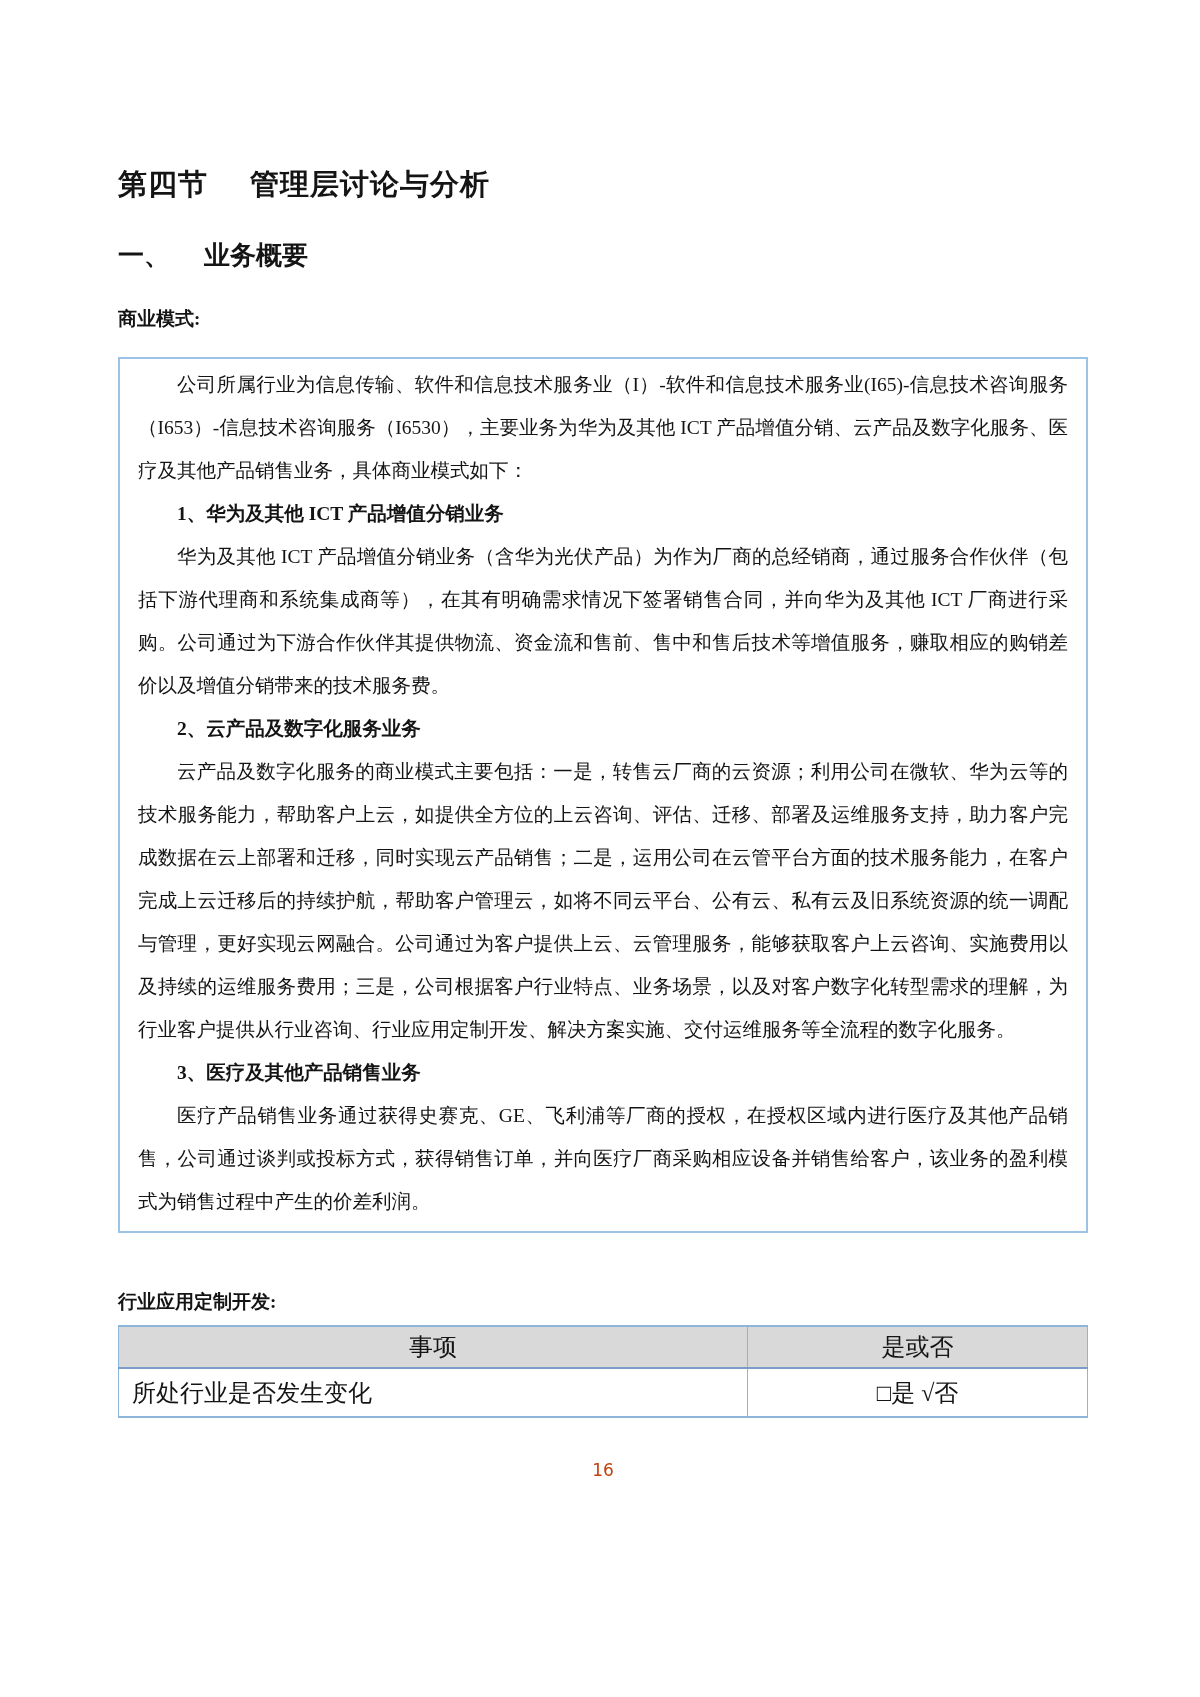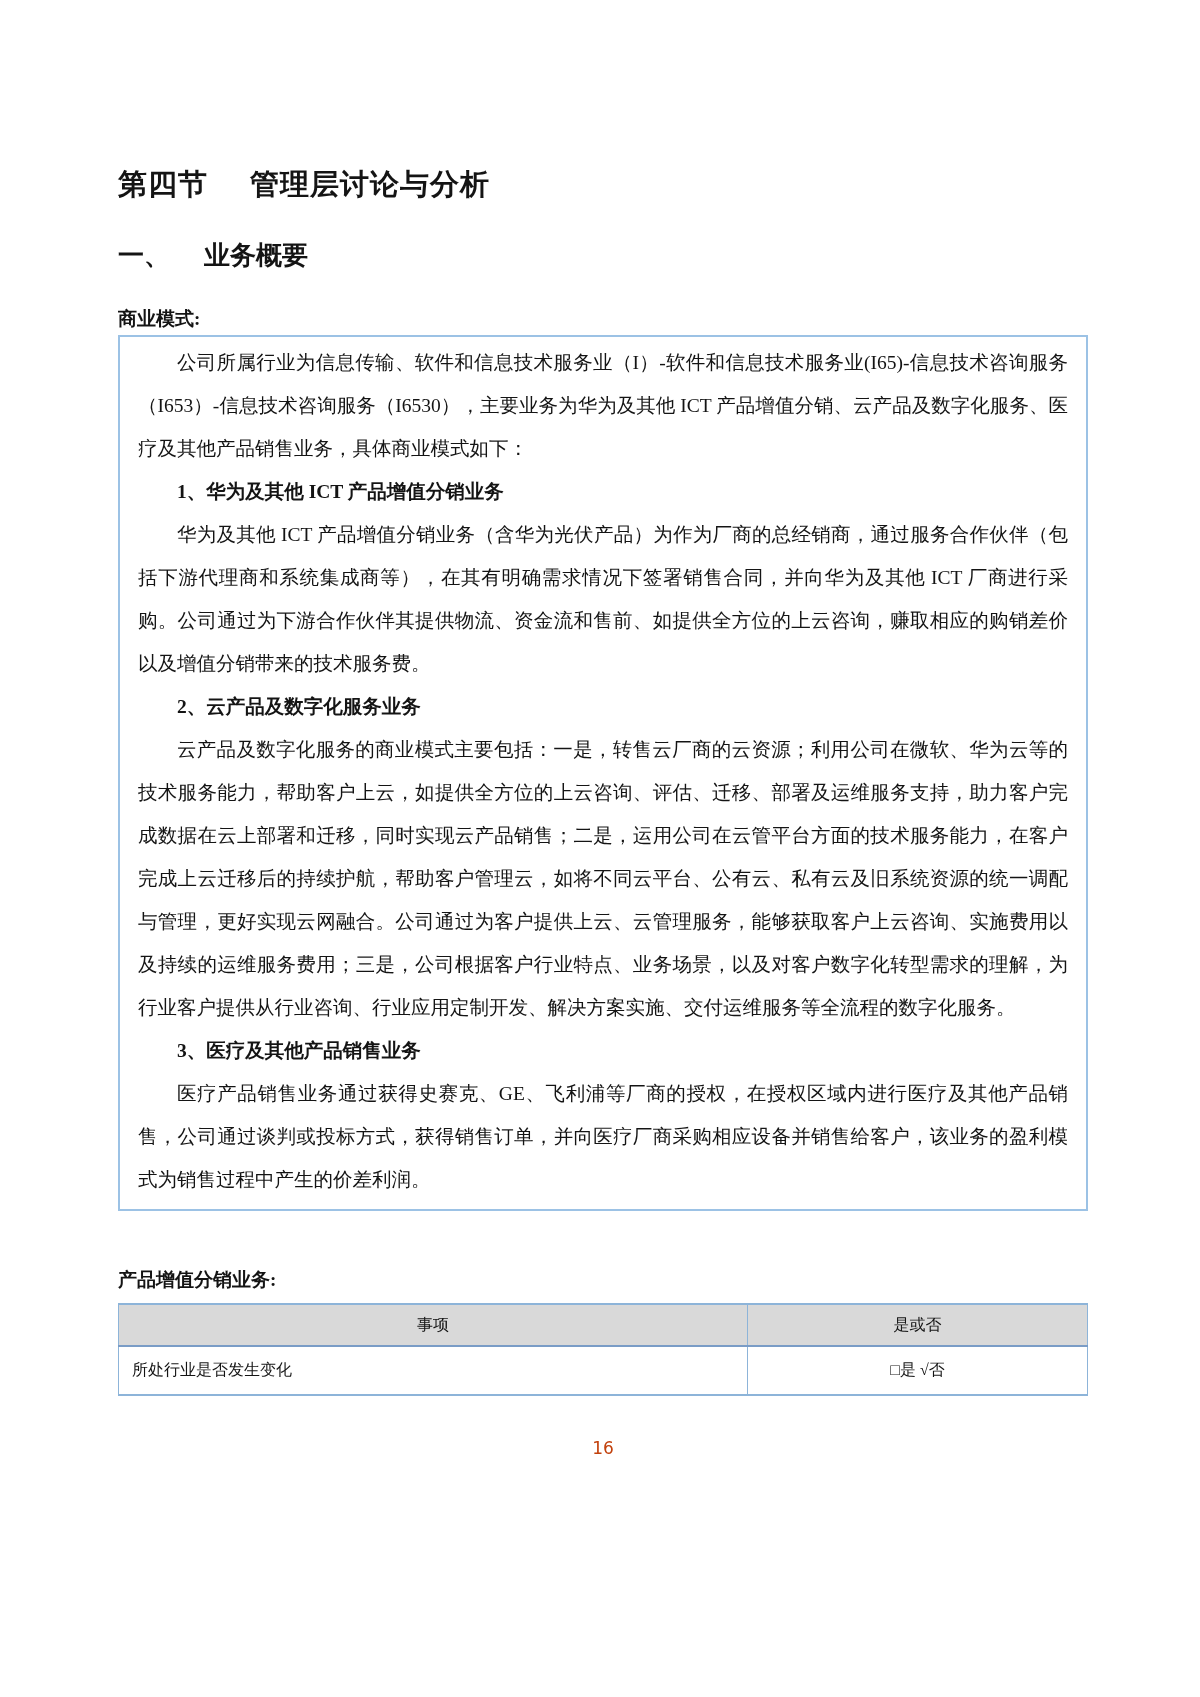--- a/index.html
+++ b/index.html
@@ -30,42 +30,42 @@
   .heading-gap{display:inline-block;width:34px;}
   
   .label{
     margin-top:36px;
     font-size:19px;
     font-weight:bold;
     line-height:26px;
   }
   
   .model-box{
-    margin-top:3px;
+    margin-top:25px;
     border:2px solid #9CC2E5;
     padding:4px 18px 8px 18px;
     font-size:19.5px;
     line-height:43px;
     text-align:justify;
   }
   .model-box p{
     margin:0;
     text-indent:2em;
   }
   .model-box p.heading{
     font-weight:bold;
   }
   
   .changes-label{margin-top:56px;}
   
   .changes-table{
     margin-top:10px;
     width:100%;
     border-collapse:collapse;
-    font-size:16px;
+    font-size:24px;
     table-layout:fixed;
   }
   .changes-table th,
   .changes-table td{
     border:1px solid #8DB4D9;
     font-weight:normal;
   }
   .changes-table th{
     background:#D9D9D9;
     height:38px;
@@ -100,32 +100,32 @@
   <h2 class="sec-heading"><span>一、</span><span class="heading-gap"></span><span>业务概要</span></h2>
 
   <div class="label">商业模式:</div>
 
   <div class="model-box">
 
       <p class="body">公司所属行业为信息传输、软件和信息技术服务业（I）-软件和信息技术服务业(I65)-信息技术咨询服务（I653）-信息技术咨询服务（I6530），主要业务为华为及其他 ICT 产品增值分销、云产品及数字化服务、医疗及其他产品销售业务，具体商业模式如下：</p>
 
       <p class="heading">1、华为及其他 ICT 产品增值分销业务</p>
 
-      <p class="body">华为及其他 ICT 产品增值分销业务（含华为光伏产品）为作为厂商的总经销商，通过服务合作伙伴（包括下游代理商和系统集成商等），在其有明确需求情况下签署销售合同，并向华为及其他 ICT 厂商进行采购。公司通过为下游合作伙伴其提供物流、资金流和售前、如提供全方位的上云咨询，赚取相应的购销差价以及增值分销带来的技术服务费。</p>
+      <p class="body">华为及其他 ICT 产品增值分销业务（含华为光伏产品）为作为厂商的总经销商，通过服务合作伙伴（包括下游代理商和系统集成商等），在其有明确需求情况下签署销售合同，并向华为及其他 ICT 厂商进行采购。公司通过为下游合作伙伴其提供物流、资金流和售前、售中和售后技术等增值服务，赚取相应的购销差价以及增值分销带来的技术服务费。</p>
 
       <p class="heading">2、云产品及数字化服务业务</p>
 
       <p class="body">云产品及数字化服务的商业模式主要包括：一是，转售云厂商的云资源；利用公司在微软、华为云等的技术服务能力，帮助客户上云，如提供全方位的上云咨询、评估、迁移、部署及运维服务支持，助力客户完成数据在云上部署和迁移，同时实现云产品销售；二是，运用公司在云管平台方面的技术服务能力，在客户完成上云迁移后的持续护航，帮助客户管理云，如将不同云平台、公有云、私有云及旧系统资源的统一调配与管理，更好实现云网融合。公司通过为客户提供上云、云管理服务，能够获取客户上云咨询、实施费用以及持续的运维服务费用；三是，公司根据客户行业特点、业务场景，以及对客户数字化转型需求的理解，为行业客户提供从行业咨询、行业应用定制开发、解决方案实施、交付运维服务等全流程的数字化服务。</p>
 
       <p class="heading">3、医疗及其他产品销售业务</p>
 
       <p class="body">医疗产品销售业务通过获得史赛克、GE、飞利浦等厂商的授权，在授权区域内进行医疗及其他产品销售，公司通过谈判或投标方式，获得销售订单，并向医疗厂商采购相应设备并销售给客户，该业务的盈利模式为销售过程中产生的价差利润。</p>
     </div>
 
-  <div class="label changes-label">产品增值分销业务:</div>
+  <div class="label changes-label">行业应用定制开发:</div>
 
   <table class="changes-table">
     <thead>
       <tr>
         <th class="col-item">事项</th>
         <th class="col-answer">是或否</th>
       </tr>
     </thead>
     <tbody>
 

